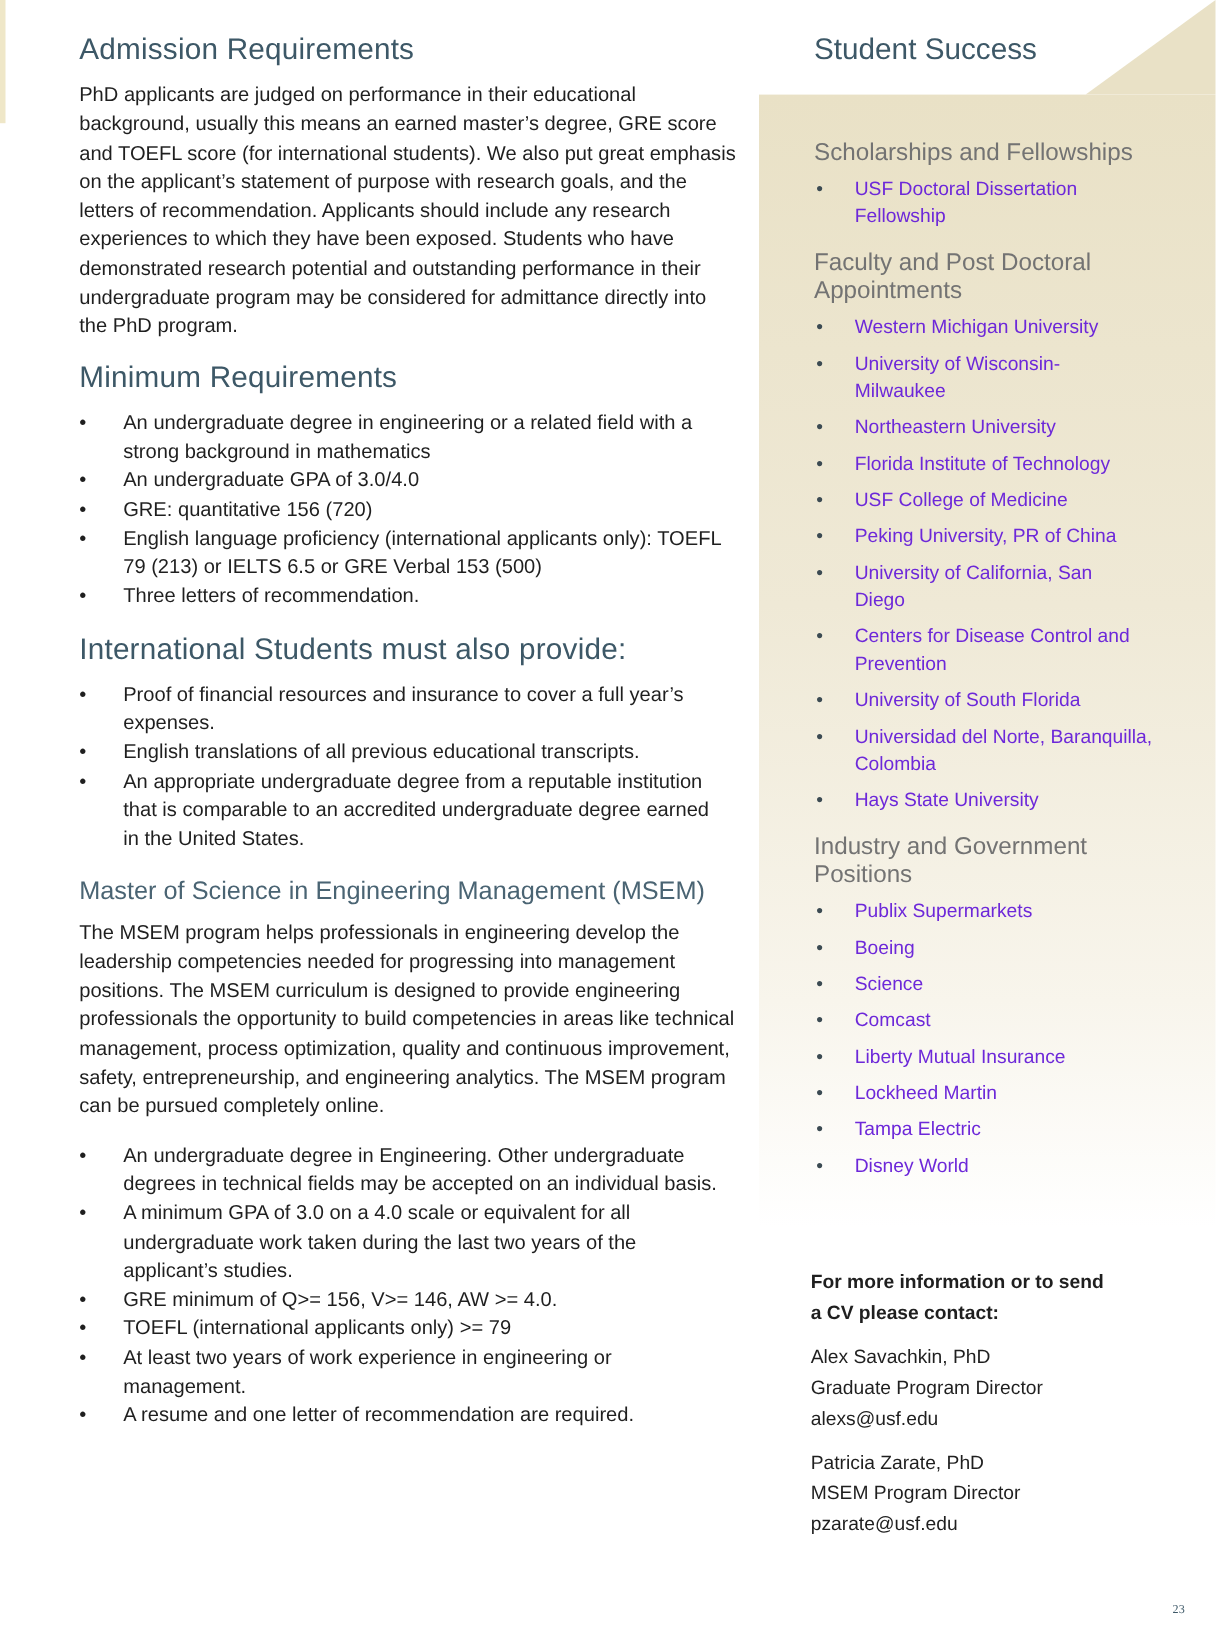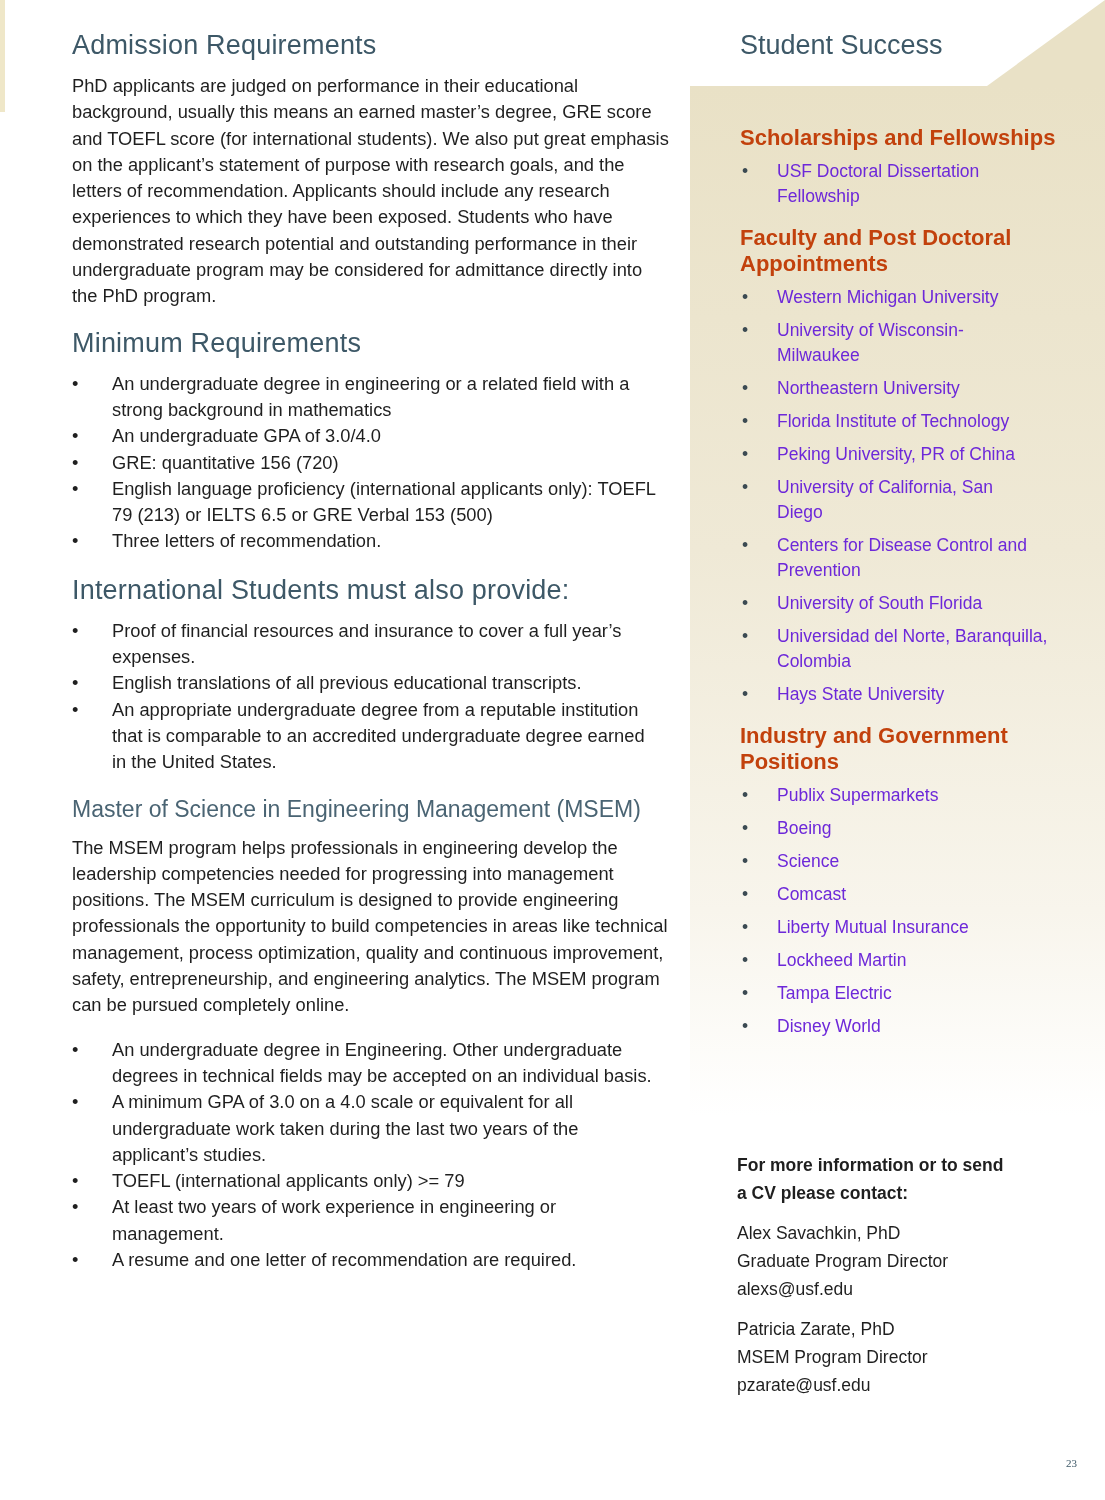--- a/index.html
+++ b/index.html
@@ -41,21 +41,21 @@
   }
   ul.blist { list-style: none; margin: 0 12px 20px 0; padding: 0; }
   ul.blist li {
     position: relative; padding-left: 40px; font-size: 18.3px; line-height: 26.3px; color: #1f1f1f;
   }
   ul.blist li::before {
     content: "•"; position: absolute; left: 0; top: 0; color: #1f1f1f;
   }
   .right-col { position: absolute; left: 740px; top: 30px; width: 340px; }
   .rc-title { font-size: 27px; color: #3d5867; margin: 0; font-weight: normal; }
-  .rc-h { font-size: 22px; font-weight: bold; color: #c2410c; margin: 0 0 8px 0; line-height: 26px; }
+  .rc-h { font-size: 22px; font-weight: normal; color: #737373; margin: 0 0 8px 0; line-height: 26px; }
   ul.rlist { list-style: none; margin: 0 0 16px 0; padding: 0; }
   ul.rlist li {
     position: relative; padding-left: 37px; font-size: 17.5px; line-height: 25px;
     color: #6d28d9; margin-bottom: 8px;
   }
   ul.rlist li::before { content: "•"; position: absolute; left: 2px; top: 0; color: #3b4a52; }
   .contact { position: absolute; left: 737px; top: 1151px; width: 340px; }
   .contact-h { font-size: 17.5px; font-weight: bold; line-height: 28px; color: #1f1f1f; margin: 0 0 12px 0; }
   .contact-p { font-size: 17.5px; line-height: 28px; color: #1f1f1f; margin: 0 0 12px 0; }
   .contact-p span { display: block; }
@@ -97,20 +97,21 @@
       <li>An appropriate undergraduate degree from a reputable institution that is comparable to an accredited undergraduate degree earned in the United States.</li>
     </ul>
   </section>
 
   <section style="margin-top:8px;">
     <h2 class="sub">Master of Science in Engineering Management (MSEM)</h2>
     <p class="body">The MSEM program helps professionals in engineering develop the leadership competencies needed for progressing into management positions. The MSEM curriculum is designed to provide engineering professionals the opportunity to build competencies in areas like technical management, process optimization, quality and continuous improvement, safety, entrepreneurship, and engineering analytics. The MSEM program can be pursued completely online.</p>
     <ul class="blist">
       <li>An undergraduate degree in Engineering. Other undergraduate degrees in technical fields may be accepted on an individual basis.</li>
       <li>A minimum GPA of 3.0 on a 4.0 scale or equivalent for all undergraduate work taken during the last two years of the applicant’s studies.</li>
+      <li>GRE minimum of Q&gt;= 156, V&gt;= 146, AW &gt;= 4.0.</li>
       <li>TOEFL (international applicants only) &gt;= 79</li>
       <li>At least two years of work experience in engineering or management.</li>
       <li>A resume and one letter of recommendation are required.</li>
     </ul>
   </section>
 </div>
 
 <div class="right-col">
   <h1 class="rc-title">Student Success</h1>
 
@@ -119,20 +120,21 @@
   <ul class="rlist">
     <li style="width:230px;">USF Doctoral Dissertation Fellowship</li>
   </ul>
 
   <h3 class="rc-h">Faculty and Post Doctoral Appointments</h3>
   <ul class="rlist">
     <li>Western Michigan University</li>
     <li style="width:200px;">University of Wisconsin-Milwaukee</li>
     <li>Northeastern University</li>
     <li>Florida Institute of Technology</li>
+    <li>USF College of Medicine</li>
     <li>Peking University, PR of China</li>
     <li style="width:220px;">University of California, San Diego</li>
     <li style="width:300px;">Centers for Disease Control and Prevention</li>
     <li>University of South Florida</li>
     <li style="width:320px;">Universidad del Norte, Baranquilla, Colombia</li>
     <li>Hays State University</li>
   </ul>
 
   <h3 class="rc-h" style="width:300px;">Industry and Government Positions</h3>
   <ul class="rlist">

